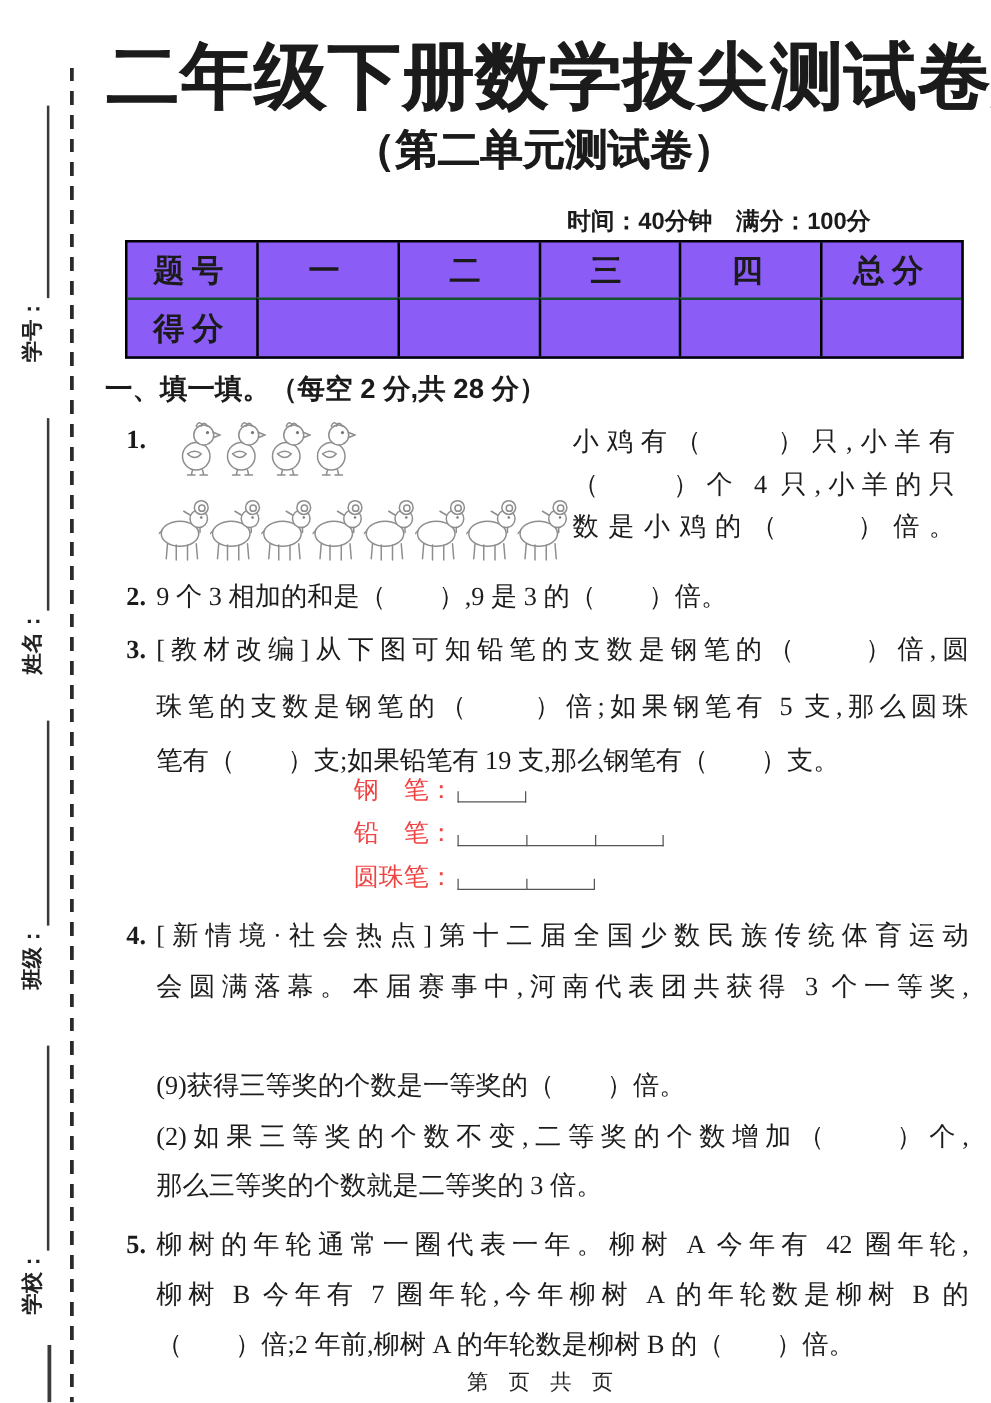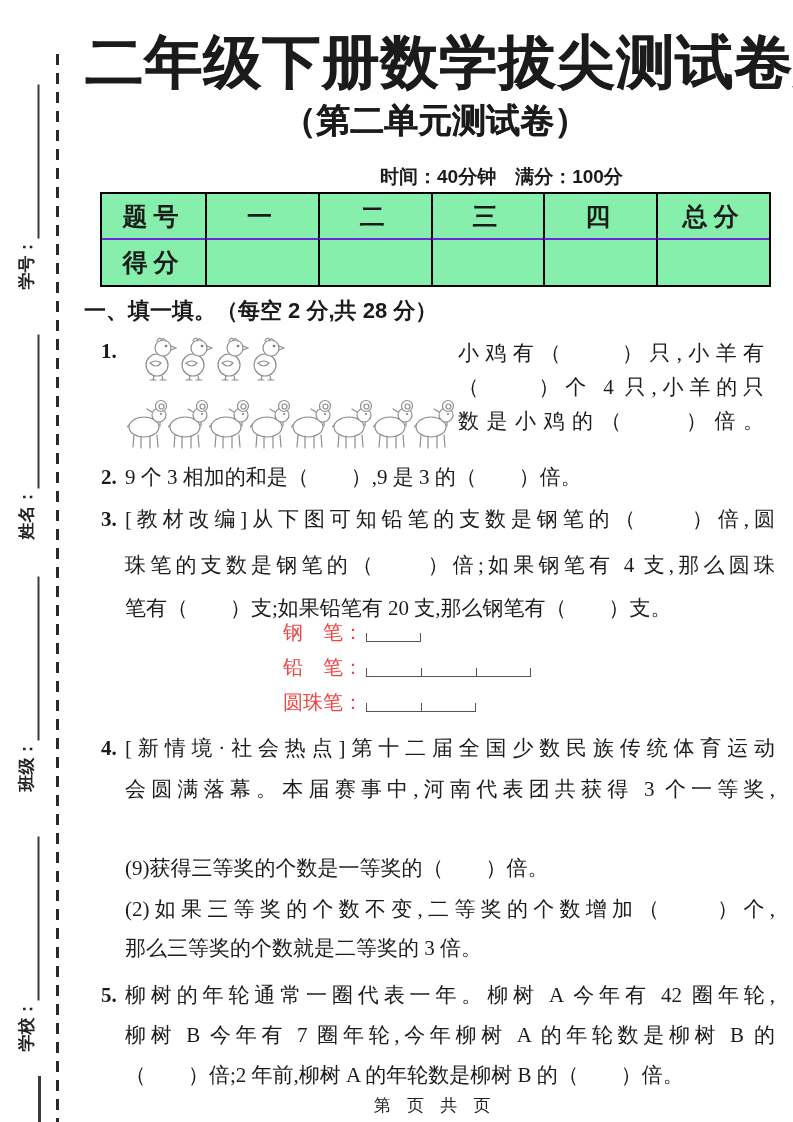--- a/index.html
+++ b/index.html
@@ -16,28 +16,28 @@
   .margin-field .mblank{flex:1;height:24px;border-bottom:2.5px solid #3a3a3a;min-width:90px;}
   .margin-extra-line{position:absolute;left:38px;top:1076px;width:2.5px;height:46px;background:#3a3a3a;}
 
   
   .title{position:absolute;left:85px;top:38px;width:700px;text-align:center;
     font-family:"Liberation Sans",sans-serif;font-weight:900;font-size:58px;line-height:48px;
     letter-spacing:1px;text-shadow:0.8px 0 0 currentColor;white-space:nowrap;}
   .subtitle{position:absolute;left:85px;top:101px;width:700px;text-align:center;
     font-family:"Liberation Sans",sans-serif;font-weight:900;font-size:34px;line-height:38px;
     text-shadow:0.6px 0 0 currentColor;white-space:nowrap;}
-  .exam-info{position:absolute;left:380px;top:164px;width:390px;text-align:left;
+  .exam-info{position:absolute;left:380px;top:164px;width:390px;text-align:center;
     font-family:"Liberation Sans",sans-serif;font-weight:700;font-size:19px;white-space:nowrap;}
 
   
   .score-table{position:absolute;left:100px;top:192px;width:667px;
     border:2.5px solid #000;display:grid;grid-template-columns:103px repeat(5,1fr);
-    grid-template-rows:44px 47px;background:#86efac;}
-  .score-table .cell{border-left:2px solid #000;border-top:2px solid #6d28d9;
+    grid-template-rows:44px 47px;background:#8b5cf6;}
+  .score-table .cell{border-left:2px solid #000;border-top:2px solid #14532d;
     display:flex;align-items:center;justify-content:center;
     font-family:"Liberation Sans",sans-serif;font-weight:700;font-size:25px;letter-spacing:6px;}
   .score-table .cell:nth-child(1),.score-table .cell:nth-child(7){border-left:none;}
   .score-table .cell:nth-child(-n+6){border-top:none;}
 
   
   .aline{position:absolute;font-size:21px;line-height:30px;white-space:nowrap;color:#1c1c1c;}
   .qnum{position:absolute;left:101px;font-weight:700;font-size:21px;line-height:30px;
     font-family:"Liberation Serif",serif;}
   .jline{left:125px;width:650px;white-space:normal;text-align:justify;text-align-last:justify;}
@@ -232,22 +232,22 @@
     </div>
   <div class="q1line" style="top:338px;">小鸡有（　　）只,小羊有</div>
   <div class="q1line" style="top:372px;">（　　）个 4 只,小羊的只</div>
   <div class="q1line" style="top:406px;">数是小鸡的（　　）倍。</div>
 
   <div class="qnum" style="top:462px;">2.</div>
   <div class="aline" style="left:125px;top:462px;">9 个 3 相加的和是（　　）,9 是 3 的（　　）倍。</div>
 
   <div class="qnum" style="top:504px;">3.</div>
   <div class="aline jline" style="top:504px;">[教材改编]从下图可知铅笔的支数是钢笔的（　　）倍,圆</div>
-  <div class="aline jline" style="top:550px;">珠笔的支数是钢笔的（　　）倍;如果钢笔有 4 支,那么圆珠</div>
-  <div class="aline" style="left:125px;top:593px;">笔有（　　）支;如果铅笔有 20 支,那么钢笔有（　　）支。</div>
+  <div class="aline jline" style="top:550px;">珠笔的支数是钢笔的（　　）倍;如果钢笔有 5 支,那么圆珠</div>
+  <div class="aline" style="left:125px;top:593px;">笔有（　　）支;如果铅笔有 19 支,那么钢笔有（　　）支。</div>
 
   <div class="diag-row" style="top:618px;">
     <span class="diag-label">钢　笔：</span>
     <span class="bar">
         <span class="seg"></span>
       </span>
   </div>
   <div class="diag-row" style="top:653px;">
     <span class="diag-label">铅　笔：</span>
     <span class="bar">

